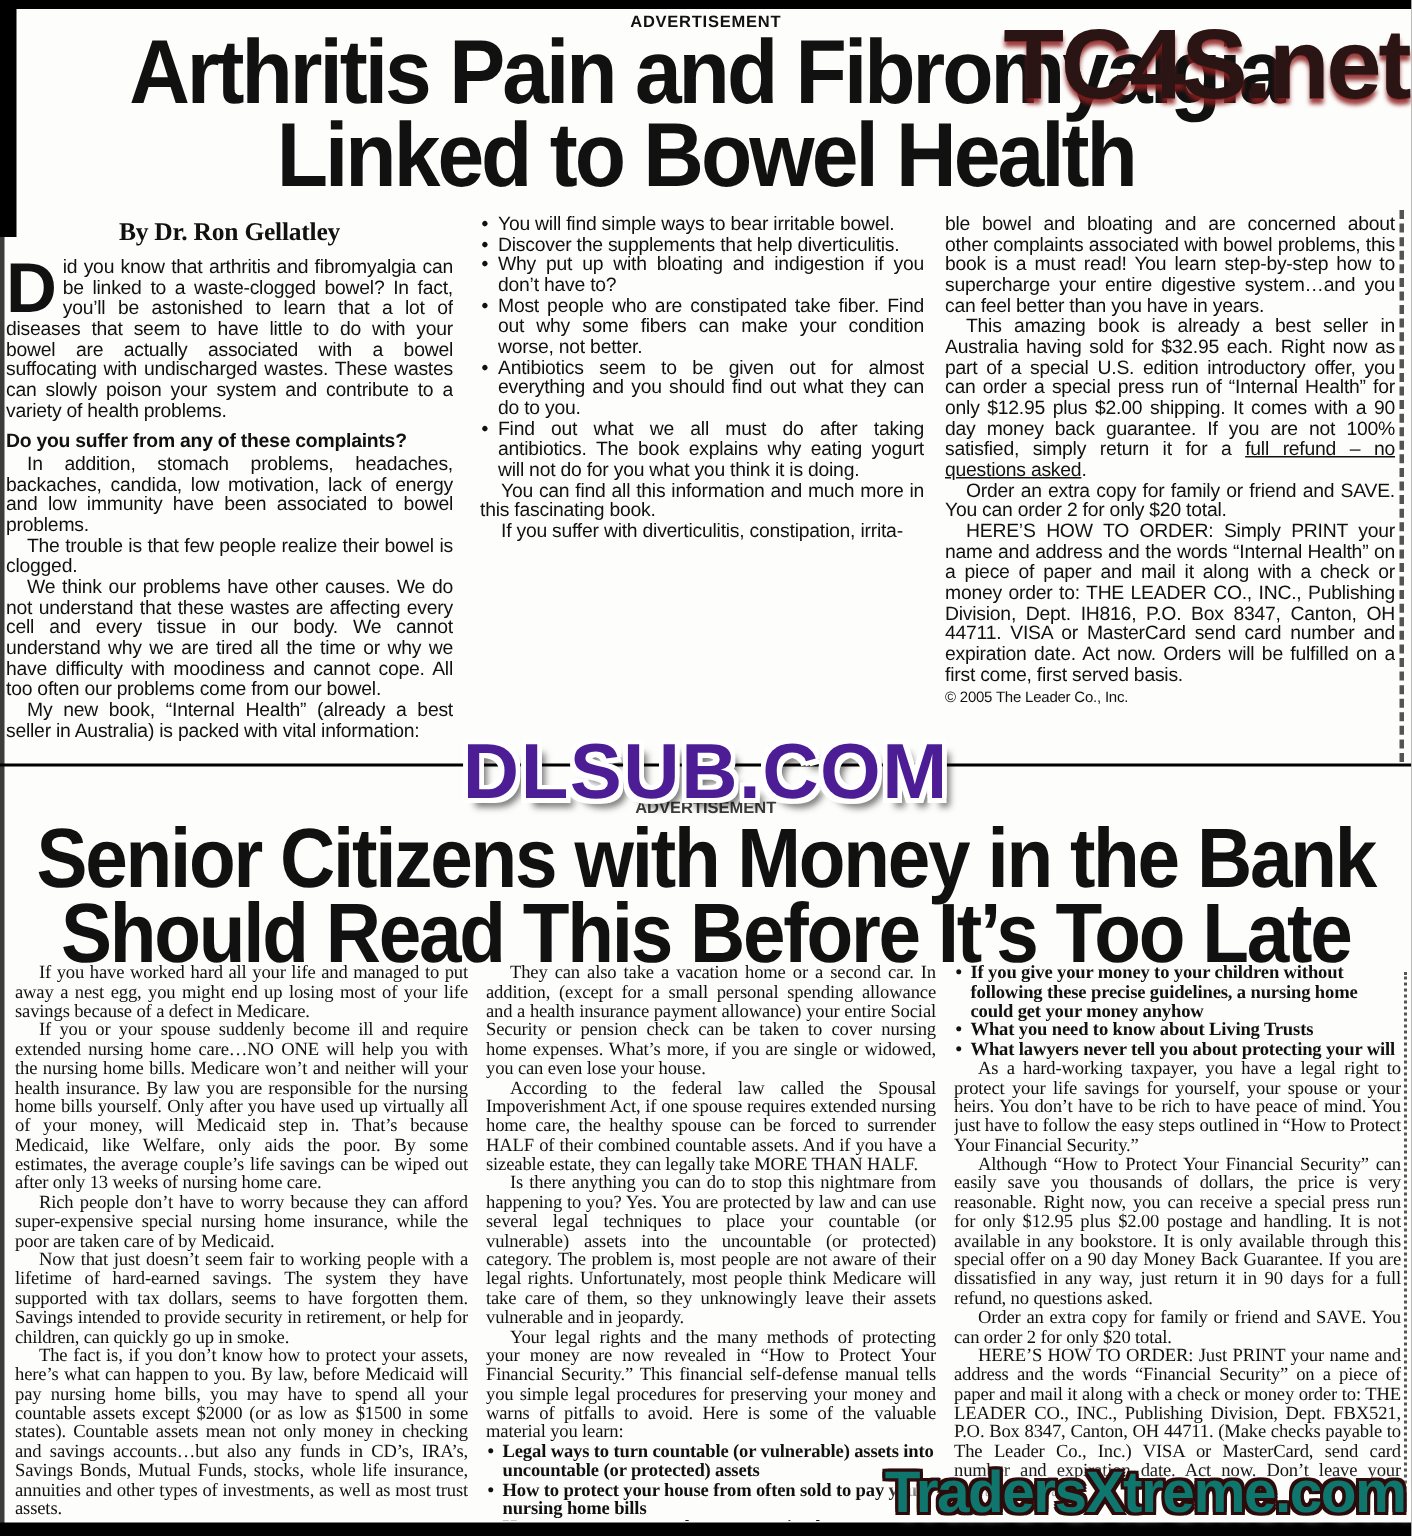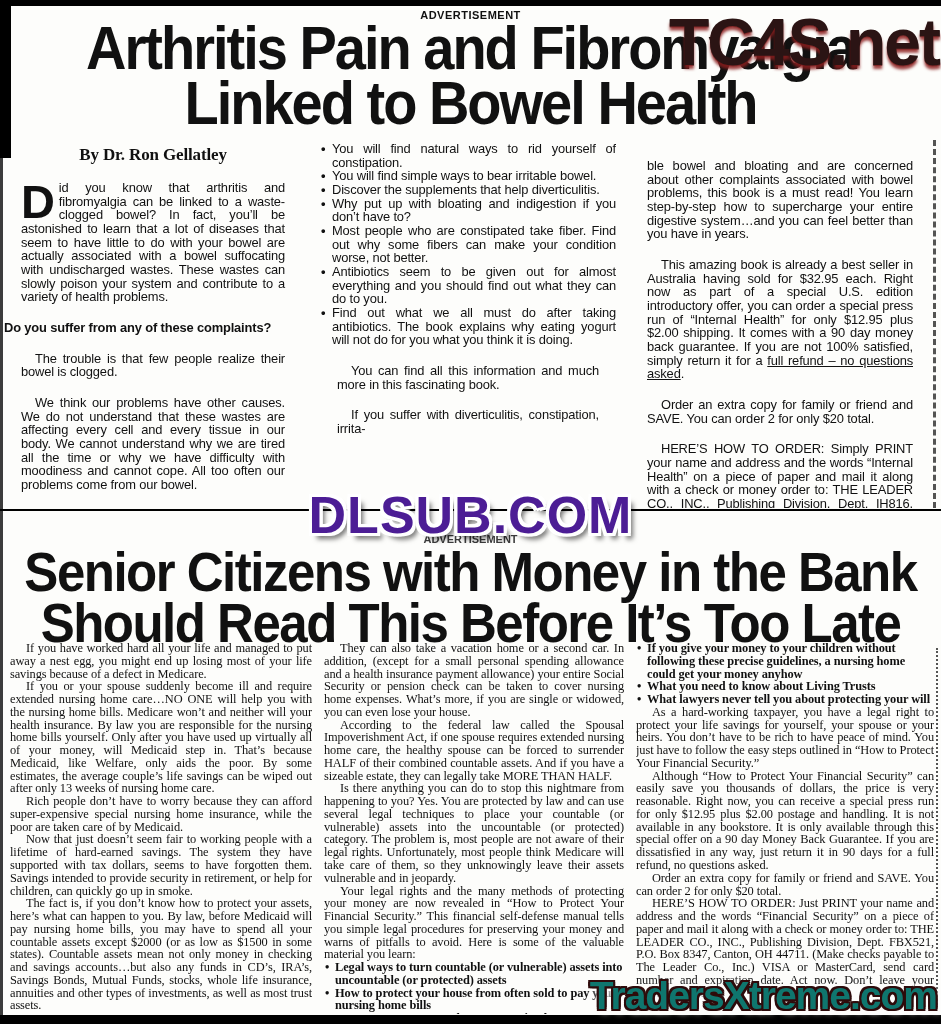--- a/index.html
+++ b/index.html
@@ -25,21 +25,21 @@
   .headline2{top:547px;font-size:51px;line-height:46px;letter-spacing:-1.5px;transform:scaleY(1.1);transform-origin:top;}
 
   
   .a1col{position:absolute;font-size:12.9px;line-height:1.06;text-align:justify;
          letter-spacing:-.15px;overflow:hidden;z-index:0;}
   .a1c1{left:4px;top:146px;width:298px;height:362px;}
   .a1c2{left:320px;top:142px;width:296px;height:366px;}
   .a1c3{left:630px;top:142px;width:300px;height:366px;}
   .byline{text-align:center;font-family:"Liberation Serif",serif;font-weight:bold;
           font-size:17px;margin:0 0 7px 0;text-indent:0;}
-  .p{margin:17px;text-indent:14px;}
+  .p{margin:0;text-indent:14px;}
   .p.first{text-indent:0;}
   .subhead{font-weight:bold;margin:7px 0 1px 0;text-indent:0;}
   .dropcap{float:left;font-weight:bold;font-size:47px;line-height:37px;padding:2px 4px 0 0;}
   .bullet{position:relative;padding-left:12px;margin:0;text-align:justify;}
   .bullet::before{content:"\2022";position:absolute;left:1px;font-weight:bold;}
   .u{text-decoration:underline;}
   .copyright{text-align:left;font-size:10px;margin-top:5px;text-indent:0;}
 
   
   .a2col{position:absolute;font-family:"Liberation Serif",serif;font-size:12.4px;line-height:1.03;
@@ -81,27 +81,27 @@
   <div class="adv-label">ADVERTISEMENT</div>
   <div class="headline headline1">
     <div>Arthritis Pain and Fibromyalgia</div>
     <div>Linked to Bowel Health</div>
   </div>
 
   <div class="a1col a1c1">
     <p class="byline">By Dr. Ron Gellatley</p>
     <p class="p first"><span class="dropcap">D</span><span>id you know that arthritis and fibromyalgia can be linked to a waste-clogged bowel? In fact, you’ll be astonished to learn that a lot of diseases that seem to have little to do with your bowel are actually associated with a bowel suffocating with undischarged wastes. These wastes can slowly poison your system and contribute to a variety of health problems.</span></p>
     <p class="subhead">Do you suffer from any of these complaints?</p>
+    <p class="p">In addition, stomach problems, headaches, backaches, candida, low motivation, lack of energy and low immunity have been associated to bowel problems.</p>
     <p class="p">The trouble is that few people realize their bowel is clogged.</p>
     <p class="p">We think our problems have other causes. We do not understand that these wastes are affecting every cell and every tissue in our body. We cannot understand why we are tired all the time or why we have difficulty with moodiness and cannot cope. All too often our problems come from our bowel.</p>
     <p class="p">My new book, “Internal Health”  (already a best seller in Australia) is packed with vital information:</p>
   </div>
 
   <div class="a1col a1c2">
-    <p class="bullet">You will find natural ways to rid yourself of constipation.</p>
     <p class="bullet">You will find simple ways to bear irritable bowel.</p>
     <p class="bullet">Discover the supplements that help diverticulitis.</p>
     <p class="bullet">Why put up with bloating and indigestion if you don’t have to?</p>
     <p class="bullet">Most people who are constipated take fiber. Find out why some fibers can make your condition worse, not better.</p>
     <p class="bullet">Antibiotics seem to be given out for almost everything and you should find out what they can do to you.</p>
     <p class="bullet">Find out what we all must do after taking antibiotics. The book explains why eating yogurt will not do for you what you think it is doing.</p>
     <p class="p">You can find all this information and much more in this fascinating book.</p>
     <p class="p">If you suffer with diverticulitis, constipation, irrita-</p>
   </div>
 

